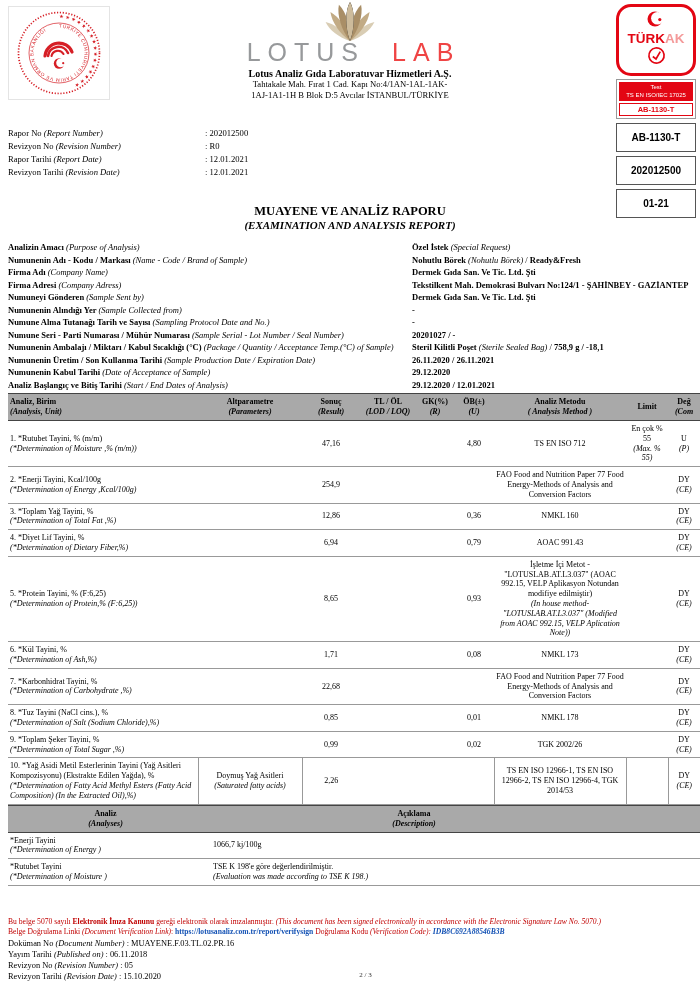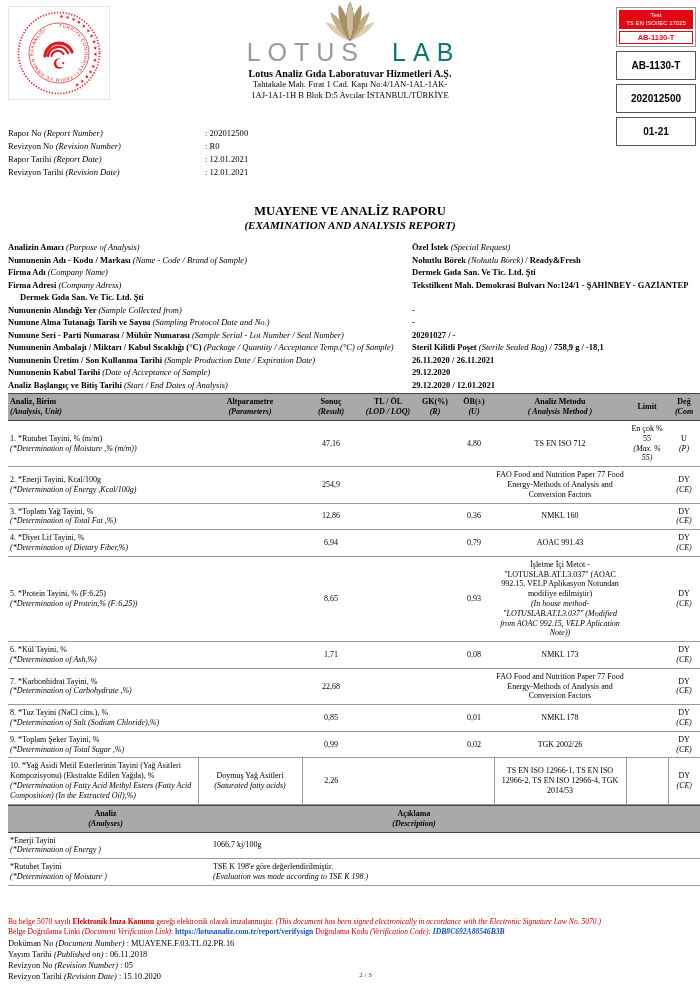--- a/index.html
+++ b/index.html
@@ -11,21 +11,21 @@
   .s-bi{font-weight:bold;font-style:italic}
   .c-red{color:#c00000}
   .c-blue{color:#1553b5}
 
   
   .seal-box{position:absolute;left:8px;top:6px;width:100px;height:92px;border:1px solid #e4e4e4;
             display:flex;align-items:center;justify-content:center;background:#fff;}
   .logo-wrap{position:absolute;left:150px;right:150px;top:2px;text-align:center;}
   .wordmark{font-family:"Liberation Sans",sans-serif;font-size:25px;letter-spacing:7px;
             color:#97999b;line-height:26px;margin-top:-3px;padding-left:7px;white-space:nowrap;}
-  .wordmark .lab{color:#0f766e;margin-left:27px;}
+  .wordmark .lab{color:#ef4444;margin-left:27px;}
   .company{font-size:10px;font-weight:bold;margin-top:3px;}
   .addr{font-size:8.6px;line-height:10.5px;}
   .turkak{position:absolute;right:4px;top:4px;width:80px;text-align:center;
           font-family:"Liberation Sans",sans-serif;}
   .tk-badge{border:3px solid #e30613;border-radius:15px;padding:3px 2px 4px;background:#fff;}
   .tk-name{font-weight:bold;font-size:13.5px;color:#e30613;line-height:14px;}
   .tk-name .tk-ak{color:#f49a9a;}
   .tk-cert{border:1px solid #999;margin-top:3px;padding:2px;background:#fff;}
   .tk-test{background:#e30613;color:#fff;font-size:6px;line-height:7.5px;padding:2px 0;}
   .tk-abt{border:1px solid #e30613;color:#e30613;font-weight:bold;font-size:7.5px;
@@ -127,20 +127,32 @@
         <path d="M0,39 C-5,26 -5,8 0,0 C5,8 5,26 0,39Z" fill="#cdbb9b"></path>
       </g>
     </svg>
     <div class="wordmark"><span>LOTUS</span><span class="lab">LAB</span></div>
     <div class="company">Lotus Analiz Gıda Laboratuvar Hizmetleri A.Ş.</div>
     <div class="addr">Tahtakale Mah. Fırat 1 Cad. Kapı No:4/1AN-1AL-1AK-</div>
     <div class="addr">1AJ-1A1-1H B Blok D:5 Avcılar İSTANBUL/TÜRKİYE</div>
   </div>
 
   <div class="turkak">
+    <div class="tk-badge">
+      <svg width="20" height="18" viewBox="0 0 20 18">
+        <circle cx="9" cy="9" r="7.5" fill="#e30613"></circle>
+        <circle cx="11.4" cy="8.2" r="6.3" fill="#ffffff"></circle>
+        <circle cx="13.8" cy="9.6" r="1.6" fill="#e30613"></circle>
+      </svg>
+      <div class="tk-name"><span>TÜRK</span><span class="tk-ak">AK</span></div>
+      <svg width="19" height="19" viewBox="0 0 20 20" style="transform:rotate(-8deg);">
+        <circle cx="10" cy="10" r="8" stroke="#e30613" stroke-width="1.8" fill="none"></circle>
+        <path d="M6,10.5 l3,3 l5.5,-7" stroke="#e30613" stroke-width="1.8" fill="none"></path>
+      </svg>
+    </div>
     <div class="tk-cert">
       <div class="tk-test">
         <div>Test</div>
         <div>TS EN ISO/IEC 17025</div>
       </div>
       <div class="tk-abt">AB-1130-T</div>
     </div>
     <div class="tk-box">AB-1130-T</div>
     <div class="tk-box">202012500</div>
     <div class="tk-box">01-21</div>
@@ -181,20 +193,21 @@
       </div>
       <div class="f-row">
         <span class="f-lbl"><span class="s-b">Firma Adı </span><span class="s-i">(Company Name)</span></span>
         <span class="f-val"><span class="s-b">Dermek Gıda San. Ve Tic. Ltd. Şti</span></span>
       </div>
       <div class="f-row">
         <span class="f-lbl"><span class="s-b">Firma Adresi </span><span class="s-i">(Company Adress)</span></span>
         <span class="f-val"><span class="s-b">Tekstilkent Mah. Demokrasi Bulvarı No:124/1  - ŞAHİNBEY - GAZİANTEP</span></span>
       </div>
       <div class="f-row">
+        <span class="f-lbl"><span class="s-b">Numuneyi Gönderen </span><span class="s-i">(Sample Sent by)</span></span>
         <span class="f-val"><span class="s-b">Dermek Gıda San. Ve Tic. Ltd. Şti</span></span>
       </div>
       <div class="f-row">
         <span class="f-lbl"><span class="s-b">Numunenin Alındığı Yer </span><span class="s-i">(Sample Collected from)</span></span>
         <span class="f-val"><span class="s-b">-</span></span>
       </div>
       <div class="f-row">
         <span class="f-lbl"><span class="s-b">Numune Alma Tutanağı Tarih ve Sayısı </span><span class="s-i">(Sampling Protocol Date and No.)</span></span>
         <span class="f-val"><span class="s-b">-</span></span>
       </div>

